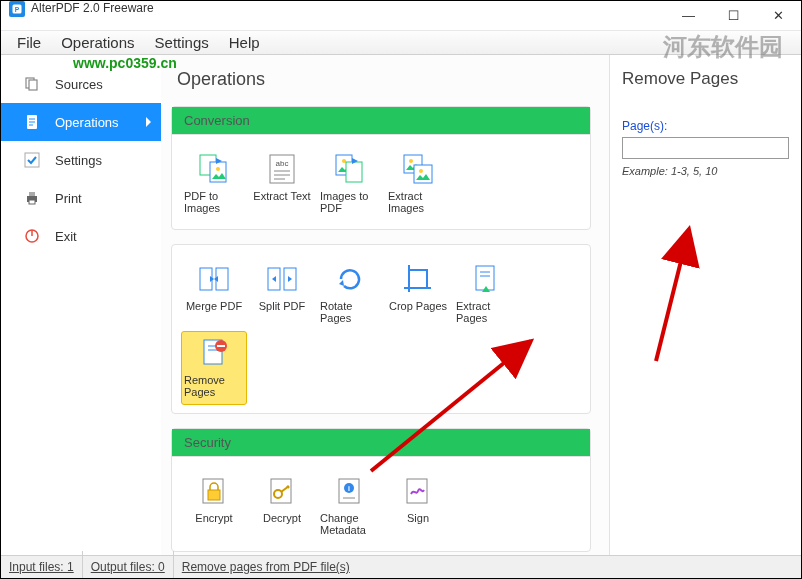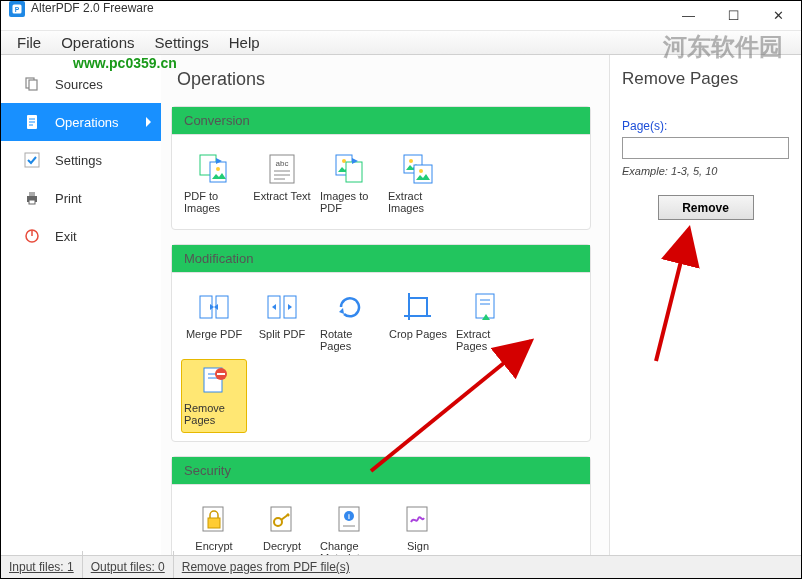--- a/index.html
+++ b/index.html
@@ -185,21 +185,20 @@
                 <circle cx="20" cy="19" r="2" fill="#fc3"></circle>
                 <path d="M15 28l4-5 3 3 3-4 4 6z" fill="#2c7"></path>
               </svg>
           </div>
           <div class="op-label">Extract Images</div>
         </div>
       </div>
     </div>
 
     <div class="section">
-      <div class="section-h">Modification</div>
       <div class="section-body">
         <div class="op">
           <div class="op-icon">
             <svg width="34" height="34" viewBox="0 0 34 34">
                 <rect x="3" y="6" width="12" height="22" fill="#fff" stroke="#38e"></rect>
                 <rect x="19" y="6" width="12" height="22" fill="#fff" stroke="#38e"></rect>
                 <path d="M13 14l4 3-4 3z" fill="#38e"></path>
                 <path d="M21 14l-4 3 4 3z" fill="#38e"></path>
               </svg>
           </div>
@@ -307,21 +306,20 @@
         </div>
       </div>
     </div>
   </div>
 
   <div class="right-panel">
     <h2>Remove Pages</h2>
     <label>Page(s):</label>
     <input type="text" value="" style="">
     <div class="example">Example: 1-3, 5, 10</div>
-    <button class="remove-btn">Remove</button>
   </div>
 </div>
 
 <svg class="arrow" style="left:350px;top:220px" width="350" height="260">
   <defs>
       <marker id="ah1" markerWidth="12" markerHeight="12" refX="9" refY="5" orient="auto">
         <path d="M0 0l10 5-10 5z" fill="#d40000"></path>
       </marker>
     </defs>
   <line x1="20" y1="250" x2="180" y2="120" stroke="#d40000" stroke-width="4" marker-end="url(#ah1)"></line>

